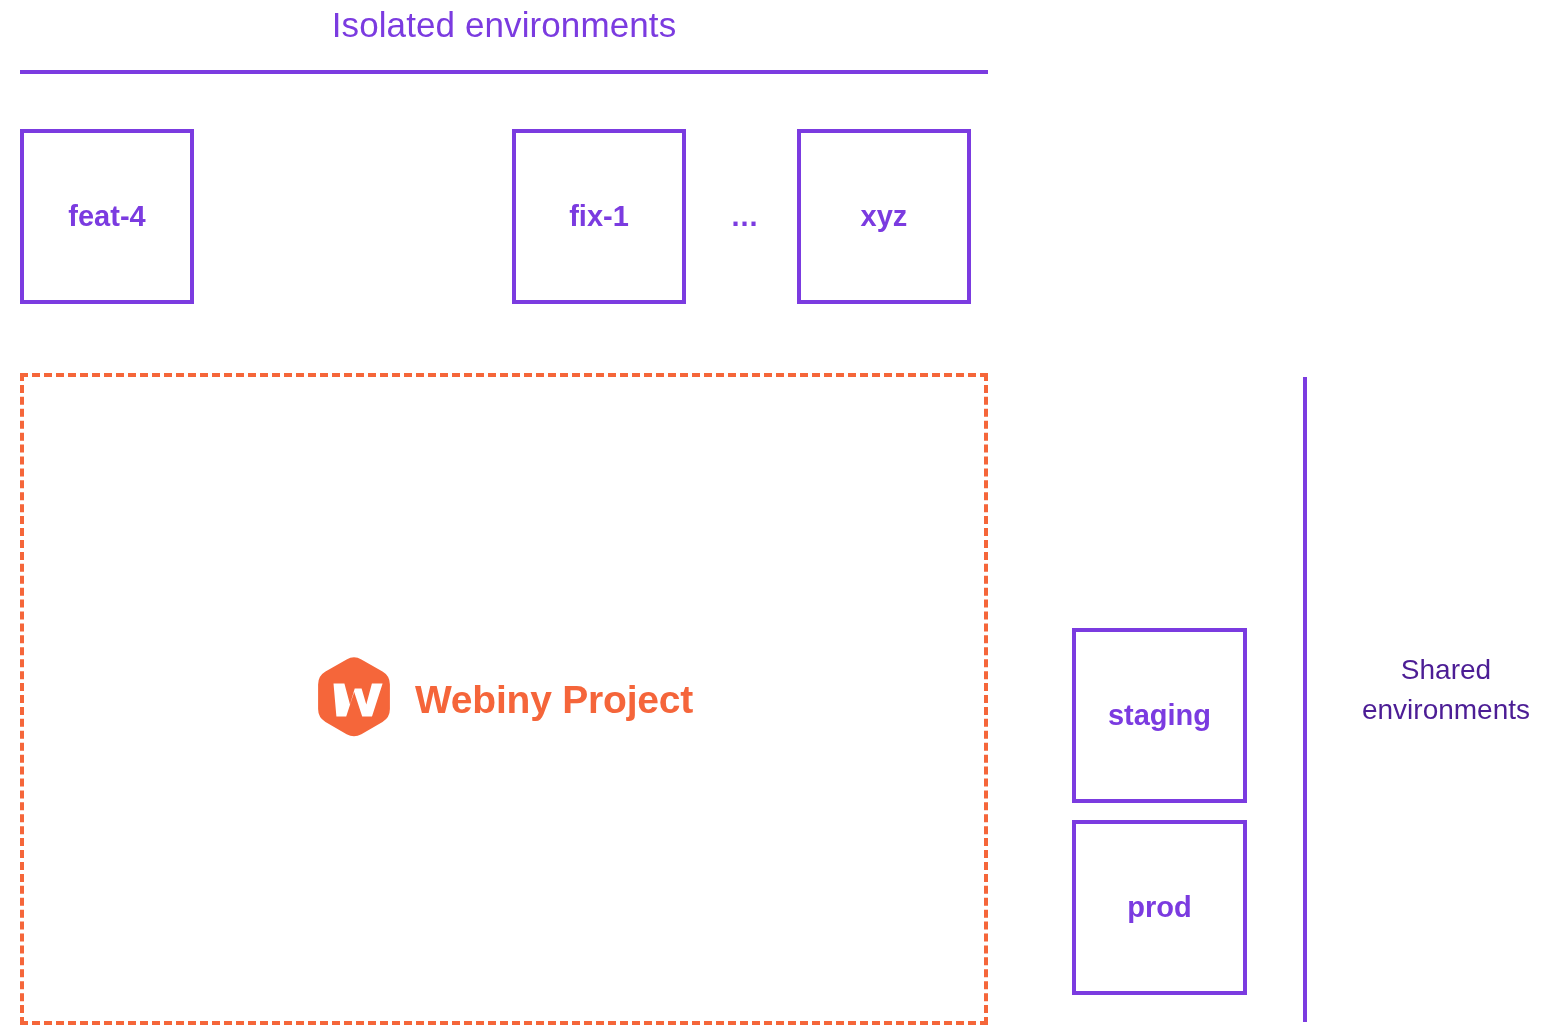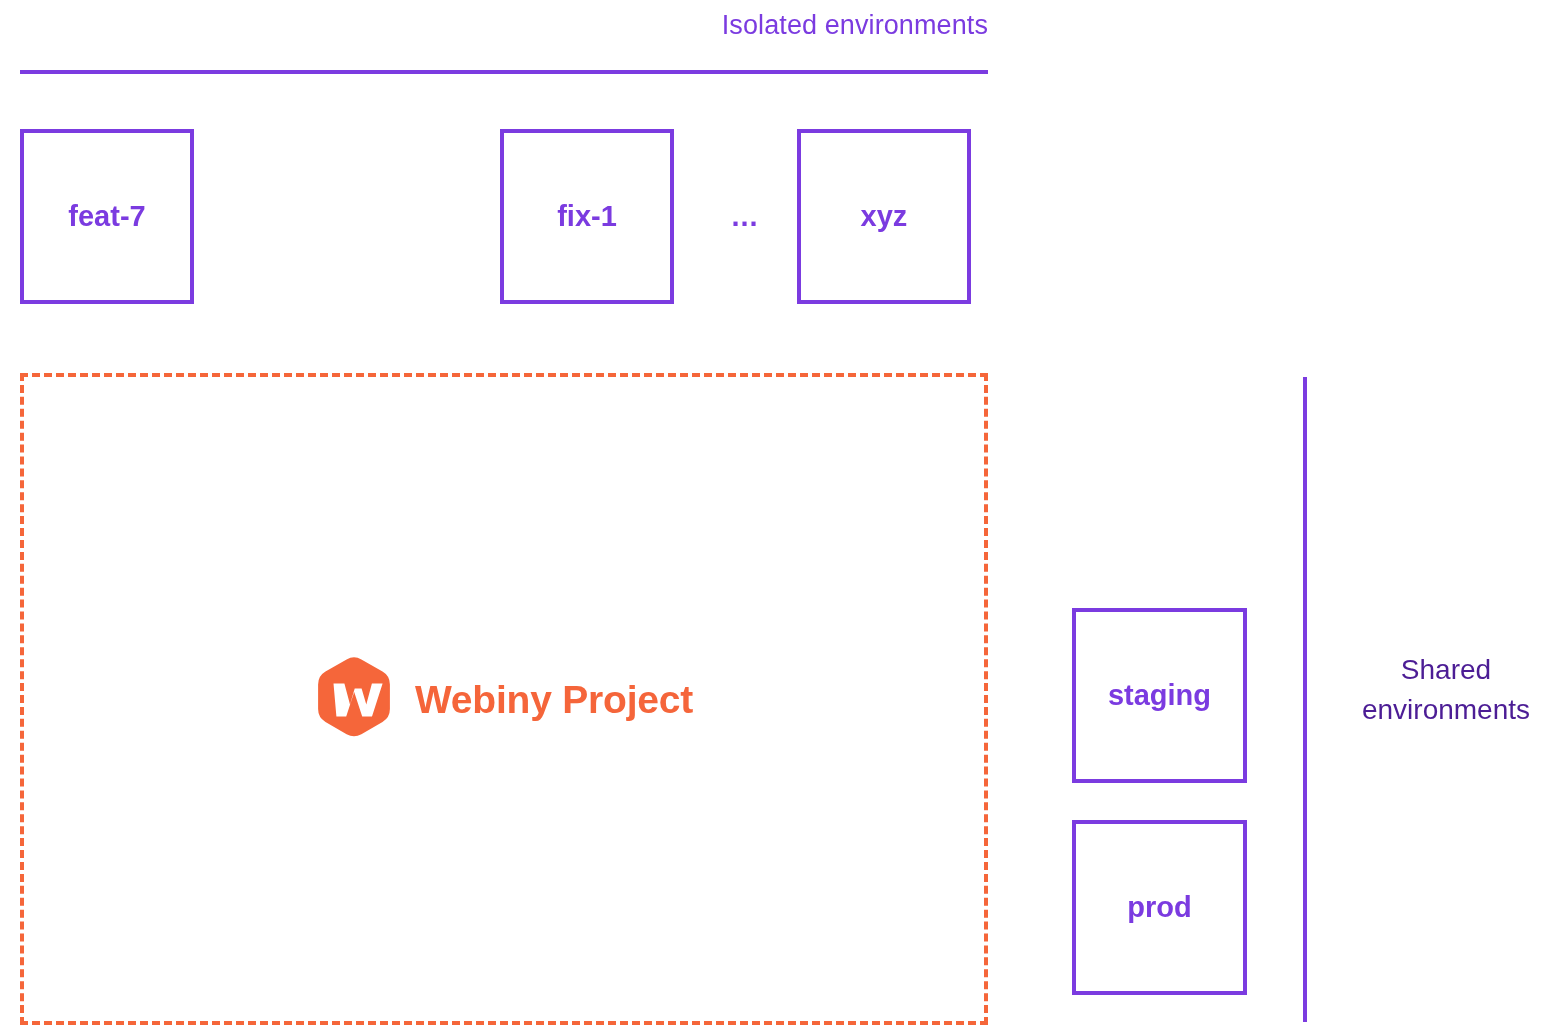--- a/index.html
+++ b/index.html
@@ -20,23 +20,23 @@
     background: #ffffff;
     overflow: hidden;
   }
 
   
   .isolated-title {
     position: absolute;
     left: 20px;
     top: 8px;
     width: 968px;
-    text-align: right;
+    text-align: center;
     color: #7B3BE0;
-    font-size: 27px;
+    font-size: 35px;
     font-weight: 400;
     line-height: 34px;
     letter-spacing: 0.1px;
     white-space: nowrap;
   }
 
   .isolated-rule {
     position: absolute;
     left: 20px;
     top: 70px;
@@ -64,21 +64,21 @@
     white-space: nowrap;
   }
 
   .iso-box {
     top: 129px;
     width: 174px;
     height: 175px;
   }
   .iso-box-0 { left: 20px; }
   .iso-box-1 { left: 260px; }
-  .iso-box-2 { left: 500px; }
+  .iso-box-2 { left: 512px; }
   .iso-box-3 { left: 797px; }
 
   .ellipsis {
     position: absolute;
     left: 700px;
     top: 129px;
     width: 90px;
     height: 175px;
     display: flex;
     align-items: center;
@@ -131,21 +131,21 @@
     white-space: nowrap;
   }
 
   
   .shared-box {
     left: 1072px;
     width: 175px;
     height: 175px;
   }
   .shared-box-0 { top: 375px; }
-  .shared-box-1 { top: 608px; text-align: center; }
+  .shared-box-1 { top: 628px; text-align: center; }
   .shared-box-2 { top: 820px; }
 
   .shared-divider {
     position: absolute;
     left: 1303px;
     top: 377px;
     width: 4px;
     height: 645px;
     background: #7B3BE0;
   }
@@ -165,21 +165,21 @@
 </style>
 </head>
 <body>
 
 <div id="canvas">
 
   <div class="isolated-title">Isolated environments</div>
   <div class="isolated-rule"></div>
 
   <div class="env-box iso-box iso-box-0">
-    <span class="env-label">feat-7</span>
+    <span class="env-label">feat-4</span>
   </div>
 
 
   <div class="env-box iso-box iso-box-2">
     <span class="env-label">fix-1</span>
   </div>
 
   <div class="ellipsis">...</div>
 
   <div class="env-box iso-box iso-box-3">

